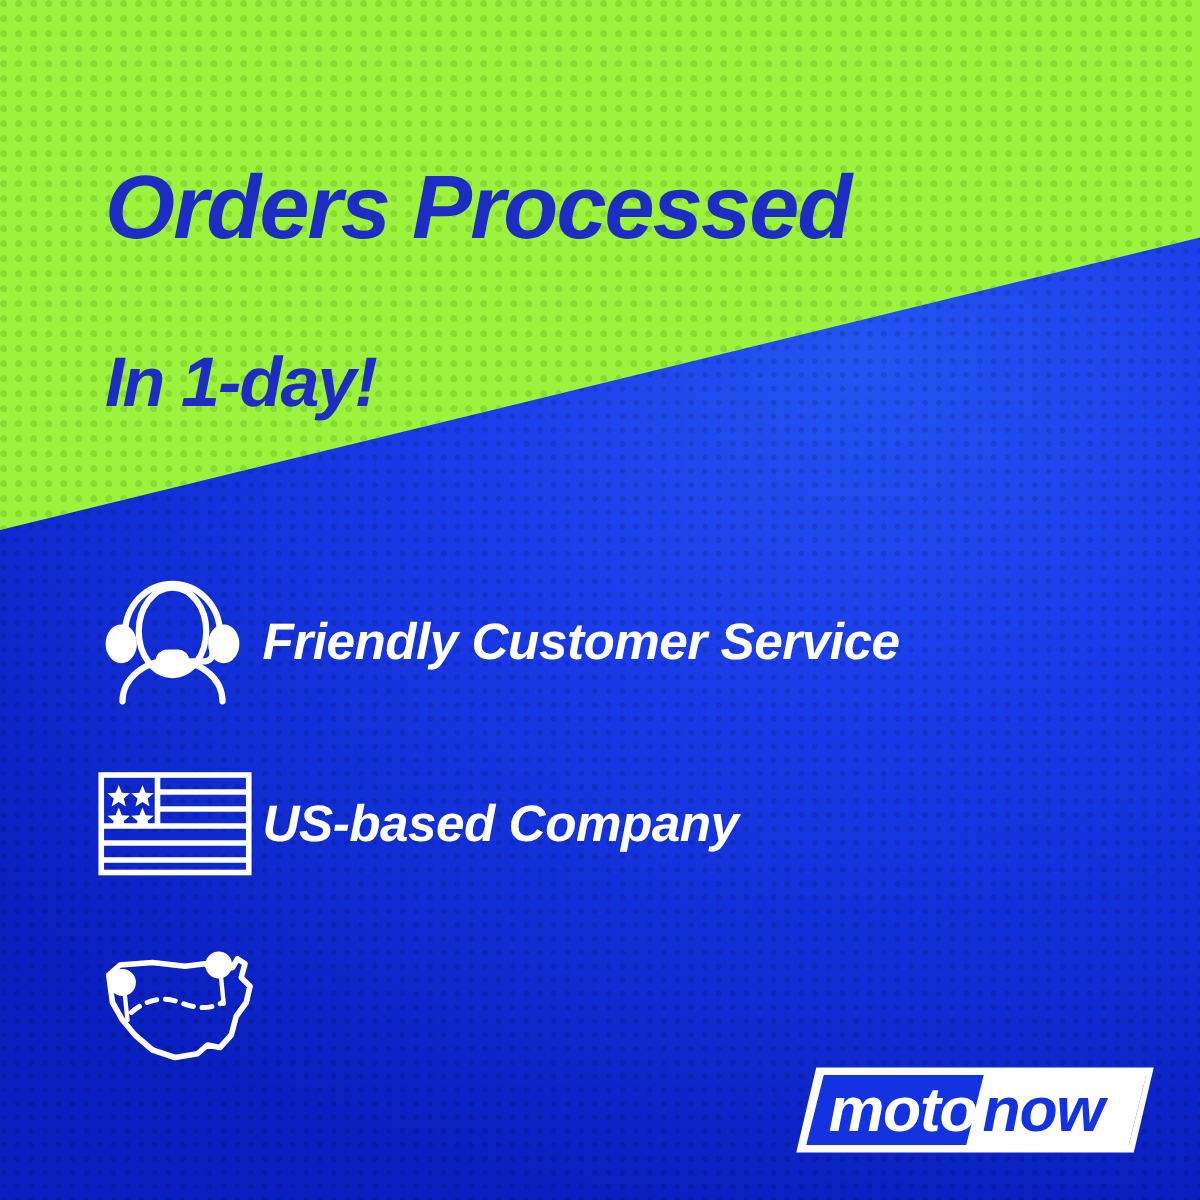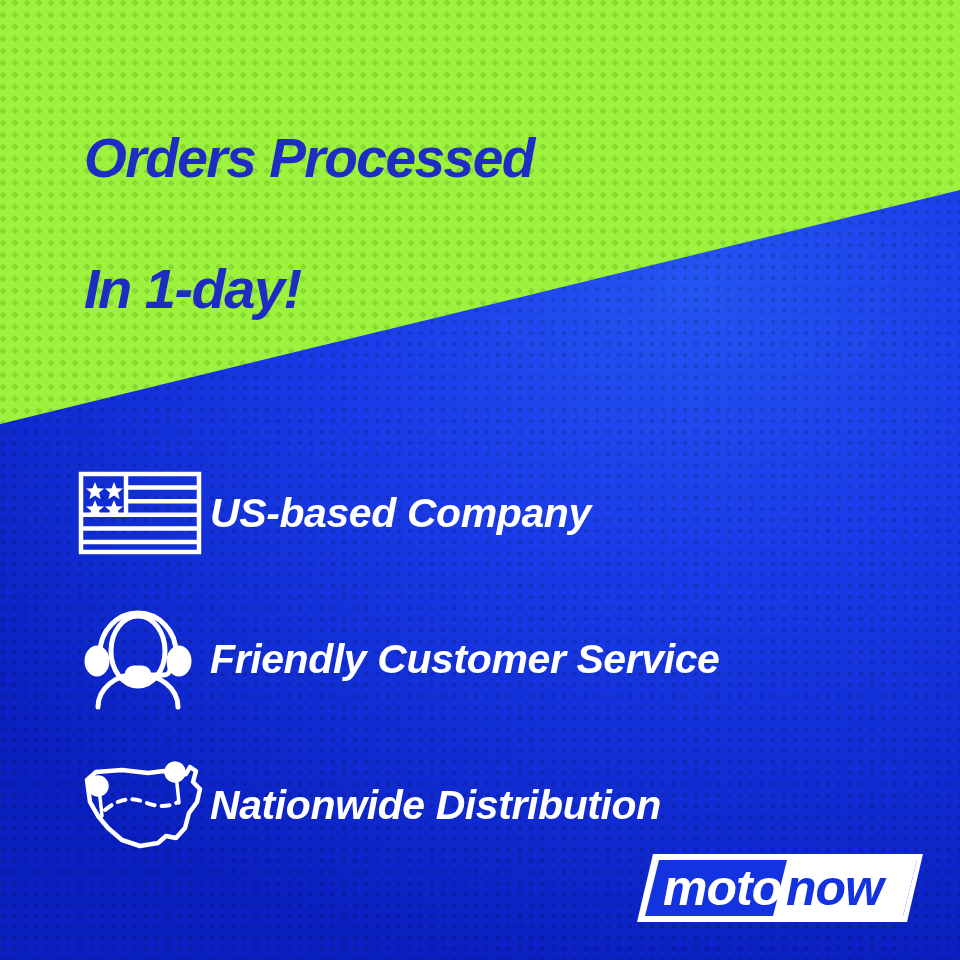--- a/index.html
+++ b/index.html
@@ -54,21 +54,21 @@
     left:84px; top:56px;
     width:860px;
     color:#1d2cc2;
     font-weight:bold;
     font-style:italic;
     font-size:76px;
     line-height:0.99;
     letter-spacing:-1.5px;
     white-space:pre-line;
   }
-  .headline .l1{ display:block; font-size:55px; }
+  .headline .l1{ display:block; font-size:72px; }
   .headline .l2{ display:block; font-size:56px; }
 
   
   .features{
     position:absolute;
     left:70px; top:440px;
     width:880px;
   }
   .feature-row{
     display:flex;
@@ -112,20 +112,39 @@
 
   <div class="headline">
     <span class="l1">Orders Processed</span>
     <span class="l2">In 1-day!</span>
   </div>
 
   <div class="features">
 
     <div class="feature-row">
       <div class="feature-icon">
+        <svg width="120" height="104" viewBox="0 0 120 104">
+          <g fill="none" stroke="#ffffff" stroke-width="5" stroke-linecap="round">
+            <ellipse cx="60" cy="44" rx="27" ry="35"></ellipse>
+            <path d="M22 46 A38 40 0 0 1 98 46"></path>
+            <path d="M20 100 A40 33 0 0 1 100 100"></path>
+            <path d="M92 52 L92 62 A6 6 0 0 1 86 68 L70 68"></path>
+          </g>
+          <g fill="#ffffff" stroke="#ffffff" stroke-width="3">
+            <ellipse cx="19" cy="54" rx="11" ry="14"></ellipse>
+            <ellipse cx="101" cy="54" rx="11" ry="14"></ellipse>
+            <rect x="48" y="60" width="24" height="16" rx="8"></rect>
+          </g>
+        </svg>
+      </div>
+      <div class="feature-label">Friendly Customer Service</div>
+    </div>
+
+    <div class="feature-row">
+      <div class="feature-icon">
         <svg width="124" height="84" viewBox="0 0 124 84">
           <g fill="none" stroke="#ffffff" stroke-width="4.5">
             <rect x="3" y="3" width="118" height="78"></rect>
             <line x1="48" y1="16.6" x2="121" y2="16.6"></line>
             <line x1="48" y1="30.2" x2="121" y2="30.2"></line>
             <line x1="3" y1="43.8" x2="121" y2="43.8"></line>
             <line x1="3" y1="57.4" x2="121" y2="57.4"></line>
             <line x1="3" y1="71.0" x2="121" y2="71.0"></line>
             <line x1="48" y1="3" x2="48" y2="43.8"></line>
           </g>
@@ -135,53 +154,33 @@
             <polygon points="17,29 19.5,35.2 26,35.6 21,39.8 22.7,46.2 17,42.6 11.3,46.2 13,39.8 8,35.6 14.5,35.2"></polygon>
             <polygon points="36,29 38.5,35.2 45,35.6 40,39.8 41.7,46.2 36,42.6 30.3,46.2 32,39.8 27,35.6 33.5,35.2"></polygon>
           </g>
         </svg>
       </div>
       <div class="feature-label">US-based Company</div>
     </div>
 
     <div class="feature-row">
       <div class="feature-icon">
-        <svg width="120" height="104" viewBox="0 0 120 104">
-          <g fill="none" stroke="#ffffff" stroke-width="5" stroke-linecap="round">
-            <ellipse cx="60" cy="44" rx="27" ry="35"></ellipse>
-            <path d="M22 46 A38 40 0 0 1 98 46"></path>
-            <path d="M20 100 A40 33 0 0 1 100 100"></path>
-            <path d="M92 52 L92 62 A6 6 0 0 1 86 68 L70 68"></path>
-          </g>
-          <g fill="#ffffff" stroke="#ffffff" stroke-width="3">
-            <ellipse cx="19" cy="54" rx="11" ry="14"></ellipse>
-            <ellipse cx="101" cy="54" rx="11" ry="14"></ellipse>
-            <rect x="48" y="60" width="24" height="16" rx="8"></rect>
-          </g>
-        </svg>
-      </div>
-      <div class="feature-label">Friendly Customer Service</div>
-    </div>
-
-    <div class="feature-row">
-      <div class="feature-icon">
         <svg width="132" height="94" viewBox="0 0 132 94">
           <path d="M9 22 L18 14 L44 12 L70 15 L86 13 L95 19 L108 16 L112 9 L118 13
                    L115 24 L122 31 L119 44 L111 55 L107 70 L98 80 L88 78 L80 85
                    L62 88 L44 82 L30 70 L20 58 L12 44 Z" fill="none" stroke="#ffffff" stroke-width="4.5" stroke-linejoin="round"></path>
           <path d="M27 52 Q46 36 66 44 Q86 52 100 44" fill="none" stroke="#ffffff" stroke-width="4" stroke-linecap="round" stroke-dasharray="8 7"></path>
           <g fill="#ffffff" stroke="#ffffff" stroke-width="3.5" stroke-linecap="round">
             <line x1="21" y1="30" x2="24" y2="58"></line>
             <circle cx="20" cy="28" r="9"></circle>
             <line x1="98" y1="16" x2="101" y2="45"></line>
             <circle cx="97" cy="14" r="9"></circle>
           </g>
         </svg>
       </div>
-      <div class="feature-label">Nationwide Distribution</div>
     </div>
 
   </div>
 
   <div class="logo">
     <svg width="290" height="72" viewBox="0 0 290 72">
 
       <polygon points="18,2 288,2 272,70 2,70" fill="#ffffff"></polygon>
 
       <polygon points="24,8 282,8 268,64 10,64" fill="#1433e0"></polygon>

